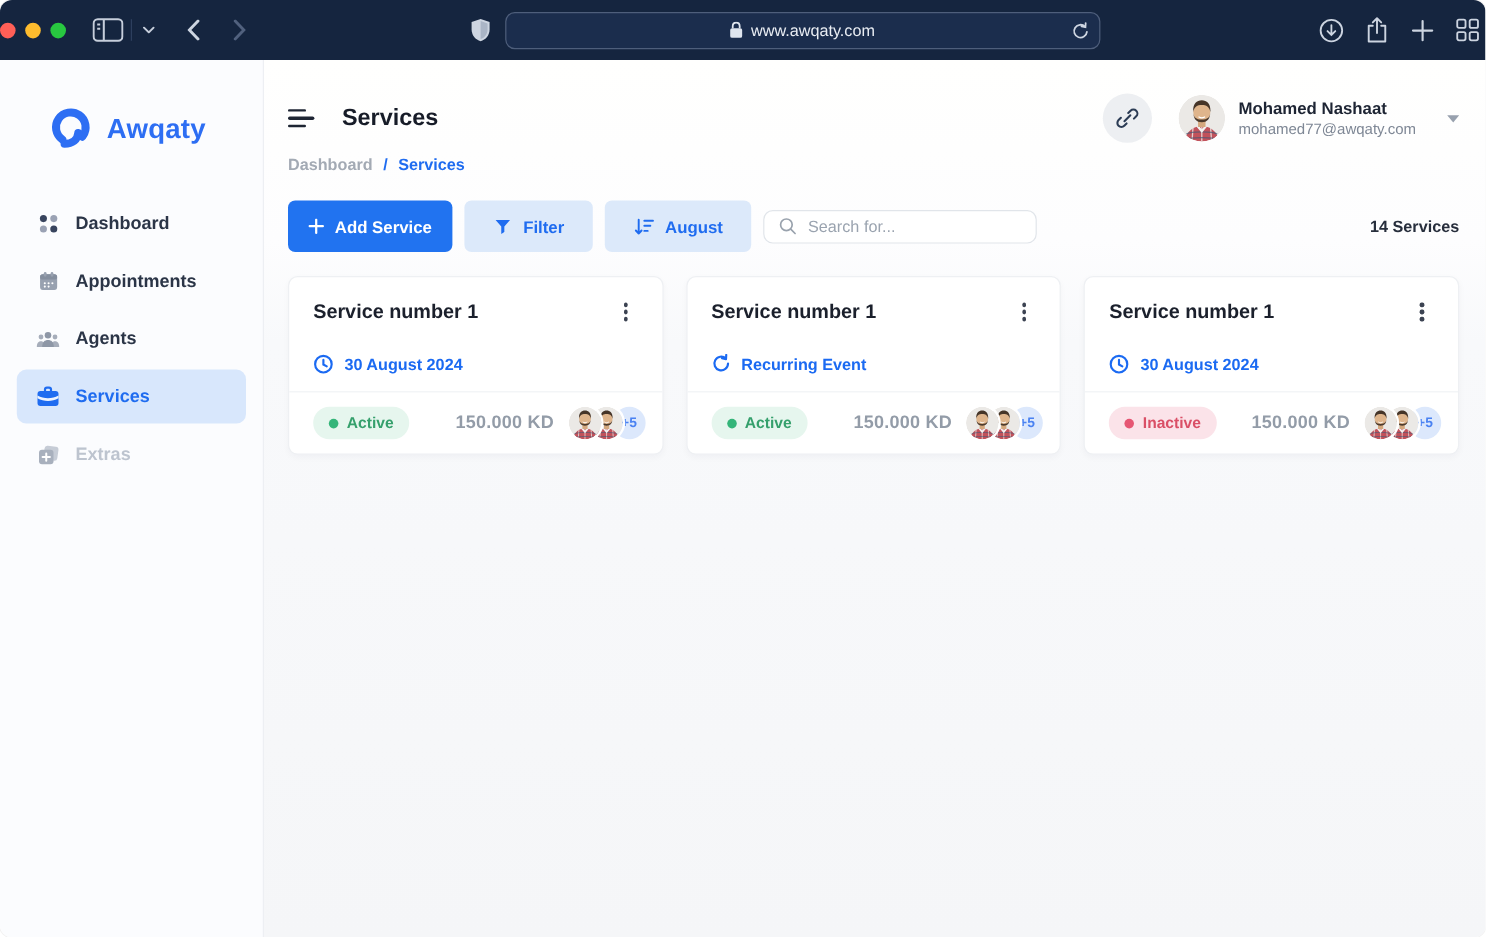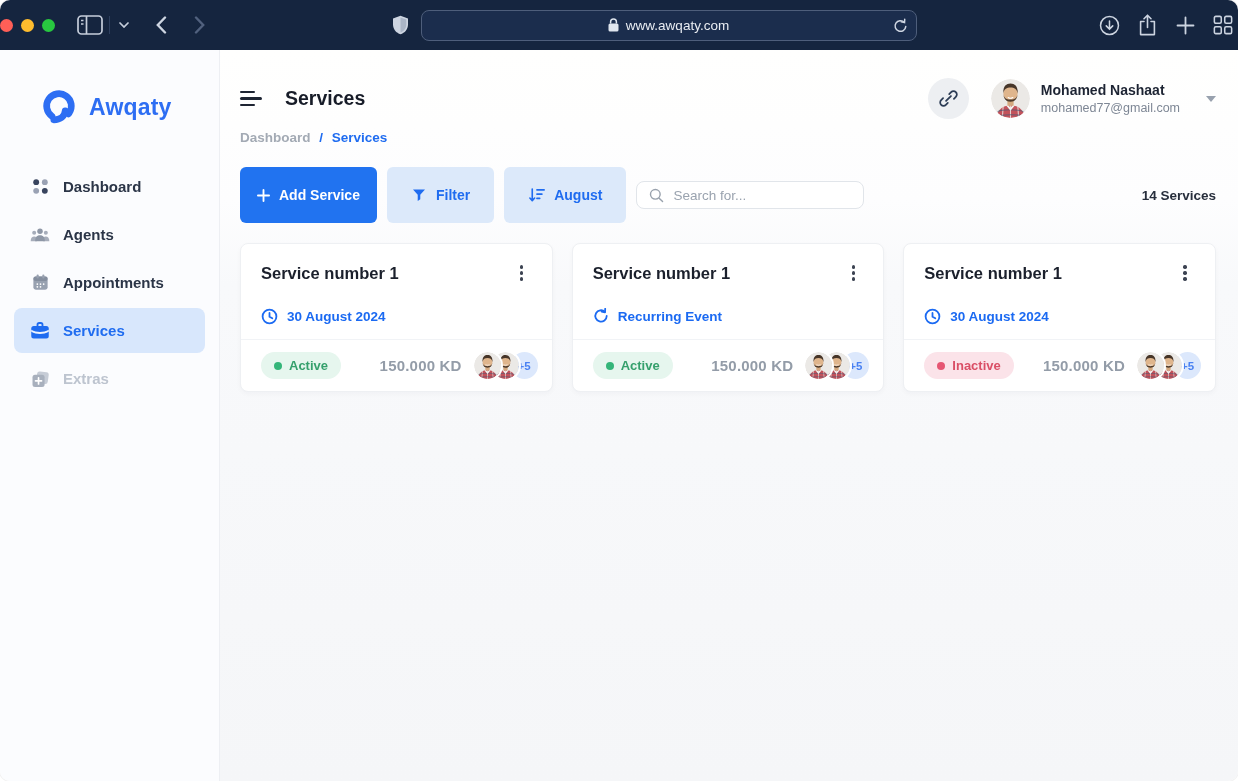--- a/index.html
+++ b/index.html
@@ -47,21 +47,21 @@
   .user-email{font-size:12.5px;color:#7e8795;margin-top:2px}
   .user-caret{margin-left:26px;width:0;height:0;border-left:5.5px solid transparent;border-right:5.5px solid transparent;border-top:6.5px solid #98a1ae;cursor:pointer}
 
   .breadcrumb{margin-top:11px;font-size:13.5px;font-weight:bold}
   .crumb-parent{color:#a3aab4;cursor:pointer}
   .crumb-sep{color:#1f6cf0;margin:0 5px}
   .crumb-current{color:#1f6cf0;cursor:pointer}
 
   
   .toolbar{margin-top:22px;display:flex;align-items:center;gap:10px}
-  .btn{height:56px;border:none;border-radius:6px;display:flex;align-items:center;gap:9px;font-family:inherit;font-size:14px;font-weight:bold;cursor:pointer}
+  .btn{height:43px;border:none;border-radius:6px;display:flex;align-items:center;gap:9px;font-family:inherit;font-size:14px;font-weight:bold;cursor:pointer}
   .btn-primary{background:#2173f0;color:#fff;padding:0 17px}
   .btn-soft{background:#dce9fa;color:#1f6cf0;padding:0 24px}
   .search{height:28px;width:228px;background:#fff;border:1px solid #e1e5ea;border-radius:8px;display:flex;align-items:center;padding:0 12px;gap:9px}
   .search input{border:none;outline:none;background:transparent;font-family:inherit;font-size:13.5px;color:#333;width:100%}
   .search input::placeholder{color:#9aa3af}
   .count{margin-left:auto;font-size:13.5px;font-weight:bold;color:#272e3c}
 
   
   .cards{margin-top:20px;display:grid;grid-template-columns:repeat(3,1fr);gap:19px}
   .card{background:#fff;border:1px solid #eef0f3;border-radius:8px;height:149px;display:flex;flex-direction:column;box-shadow:0 2px 5px rgba(25,39,70,.03)}
@@ -223,49 +223,49 @@
                 <circle cx="6" cy="6" r="3.4" fill="#38445e"></circle>
                 <circle cx="16" cy="6" r="3.4" fill="#9aa2b4"></circle>
                 <circle cx="6" cy="16" r="3.4" fill="#9aa2b4"></circle>
                 <circle cx="16" cy="16" r="3.4" fill="#38445e"></circle>
               </svg>
           </span>
           <span>Dashboard</span>
         </div>
         <div class="nav-item">
           <span class="nicon">
-            <svg width="20" height="19" viewBox="0 0 24 22">
-                <circle cx="5" cy="9" r="2.4" fill="#a6adba"></circle>
-                <circle cx="19" cy="9" r="2.4" fill="#a6adba"></circle>
-                <path d="M0.8,19 C0.8,14.9 2.8,13.3 5,13.3 C6.2,13.3 7.3,13.8 8.1,14.8 L8.1,19 Z" fill="#a6adba"></path>
-                <path d="M23.2,19 C23.2,14.9 21.2,13.3 19,13.3 C17.8,13.3 16.7,13.8 15.9,14.8 L15.9,19 Z" fill="#a6adba"></path>
-                <circle cx="12" cy="7.2" r="3.3" fill="#8e97a6"></circle>
-                <path d="M6.2,19 C6.2,13.9 8.8,12 12,12 C15.2,12 17.8,13.9 17.8,19 Z" fill="#8e97a6"></path>
-              </svg>
-          </span>
-          <span>Agents</span>
-        </div>
-        <div class="nav-item">
-          <span class="nicon">
             <svg width="19" height="19" viewBox="0 0 24 24">
                 <rect x="3" y="4.5" width="18" height="16.5" rx="3" fill="#98a1b0"></rect>
                 <rect x="3" y="4.5" width="18" height="5.5" rx="3" fill="#848e9e"></rect>
                 <rect x="7" y="2" width="2.8" height="5" rx="1.4" fill="#98a1b0"></rect>
                 <rect x="14.2" y="2" width="2.8" height="5" rx="1.4" fill="#98a1b0"></rect>
                 <g fill="#fff">
                   <circle cx="8" cy="14" r="1.1"></circle>
                   <circle cx="12" cy="14" r="1.1"></circle>
                   <circle cx="16" cy="14" r="1.1"></circle>
                   <circle cx="8" cy="17.5" r="1.1"></circle>
                   <circle cx="12" cy="17.5" r="1.1"></circle>
                 </g>
               </svg>
           </span>
           <span>Appointments</span>
         </div>
+        <div class="nav-item">
+          <span class="nicon">
+            <svg width="20" height="19" viewBox="0 0 24 22">
+                <circle cx="5" cy="9" r="2.4" fill="#a6adba"></circle>
+                <circle cx="19" cy="9" r="2.4" fill="#a6adba"></circle>
+                <path d="M0.8,19 C0.8,14.9 2.8,13.3 5,13.3 C6.2,13.3 7.3,13.8 8.1,14.8 L8.1,19 Z" fill="#a6adba"></path>
+                <path d="M23.2,19 C23.2,14.9 21.2,13.3 19,13.3 C17.8,13.3 16.7,13.8 15.9,14.8 L15.9,19 Z" fill="#a6adba"></path>
+                <circle cx="12" cy="7.2" r="3.3" fill="#8e97a6"></circle>
+                <path d="M6.2,19 C6.2,13.9 8.8,12 12,12 C15.2,12 17.8,13.9 17.8,19 Z" fill="#8e97a6"></path>
+              </svg>
+          </span>
+          <span>Agents</span>
+        </div>
         <div class="nav-item active">
           <span class="nicon">
             <svg width="20" height="19" viewBox="0 0 24 22">
                 <path d="M9,5.5 V4 C9,2.9 9.9,2 11,2 H13 C14.1,2 15,2.9 15,4 V5.5" fill="none" stroke="#1f6cf0" stroke-width="2.2"></path>
                 <rect x="1.5" y="5.5" width="21" height="15" rx="3" fill="#1f6cf0"></rect>
                 <path d="M1.5,10 C8,13.6 16,13.6 22.5,10 L22.5,12.6 C16,16.2 8,16.2 1.5,12.6 Z" fill="#ffffff" opacity=".92"></path>
               </svg>
           </span>
           <span>Services</span>
         </div>
@@ -298,21 +298,21 @@
               <path d="M9.2,14.8 L14.8,9.2"></path>
               <path d="M11.2,17 L9,19.2 A3.8,3.8 0 0 1 3.6,13.8 L5.8,11.6"></path>
               <path d="M12.8,7 L15,4.8 A3.8,3.8 0 0 1 20.4,10.2 L18.2,12.4"></path>
             </svg>
           </span>
           <svg class="avatar-lg" viewBox="0 0 40 40">
               <use href="#avatar-man"></use>
             </svg>
           <div class="user-block">
             <div class="user-name">Mohamed Nashaat</div>
-            <div class="user-email">mohamed77@gmail.com</div>
+            <div class="user-email">mohamed77@awqaty.com</div>
           </div>
           <span class="user-caret"></span>
         </div>
       </div>
 
       <div class="breadcrumb">
         <span class="crumb-parent">Dashboard</span>
         <span class="crumb-sep">/</span>
         <span class="crumb-current">Services</span>
       </div>

